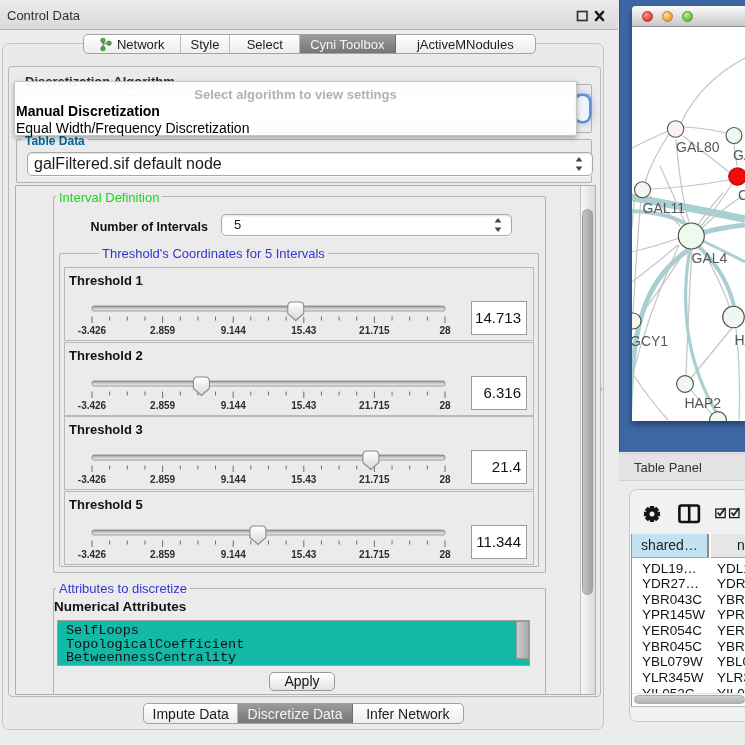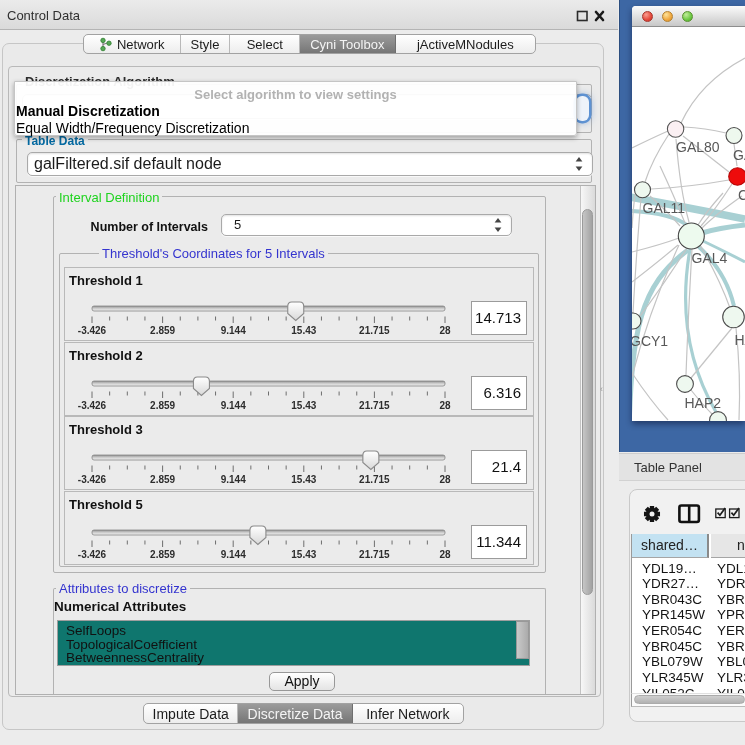--- a/index.html
+++ b/index.html
@@ -180,21 +180,21 @@
         <text x="309.4" y="66" font-size="10" font-weight="bold" fill="#2d2d2d" text-anchor="middle" font-family="Liberation Sans, sans-serif">21.715</text>
         <text x="380.0" y="66" font-size="10" font-weight="bold" fill="#2d2d2d" text-anchor="middle" font-family="Liberation Sans, sans-serif">28</text>
         <path d="M184.91 38.5 Q184.91 34 188.91 34 L196.91 34 Q200.91 34 200.91 38.5 L200.91 45.5 L192.91 52.5 L184.91 45.5 Z" fill="url(#th)" stroke="#8a8a8a" stroke-width="1.1"></path>
       </svg>
   <div class="tfield">11.344</div>
 </div>
 
 <div class="group" style="left:53px; top:588px; width:493px; height:106px; border-bottom:none; border-radius:2px 2px 0 0;"></div>
 <div class="glabel" style="left:56px; top:581px; font-size:13px; color:#3434cf; background:#ebebeb;">Attributes to discretize</div>
 <div class="abs bold" style="left:54px; top:599px; font-size:13.5px; color:#111;">Numerical Attributes</div>
-<div class="abs" style="left:57px; top:620px; width:473px; height:46px; background:#0f766e; border:1px solid #9e9e9e; overflow:hidden;">
+<div class="abs" style="left:57px; top:620px; width:473px; height:46px; background:#14b8a6; border:1px solid #9e9e9e; overflow:hidden;font-family:Liberation Mono, monospace;">
   <div style="font-size:13.5px; color:#111; line-height:13.6px; padding:3px 0 0 8px;">SelfLoops<br>TopologicalCoefficient<br>BetweennessCentrality</div>
 </div>
 <div class="abs" style="left:516px; top:621px; width:13px; height:38px; background:linear-gradient(90deg,#c9c9c9,#ababab); border:1px solid #999;"></div>
 
 <div class="abs" style="left:269px; top:672px; width:66px; height:19px; background:linear-gradient(#ffffff,#e4e4e4); border:1px solid #989898; border-radius:5px; font-size:14px; color:#111; text-align:center; line-height:17px;">Apply</div>
 
 <div class="seg" style="left:143px; top:703px; width:321px; height:21px; font-size:14px;">
   <div class="tb" style="width:95px;">Impute Data</div>
   <div class="tb dark" style="width:115px;">Discretize Data</div>
   <div class="tb" style="width:111px;">Infer Network</div>

